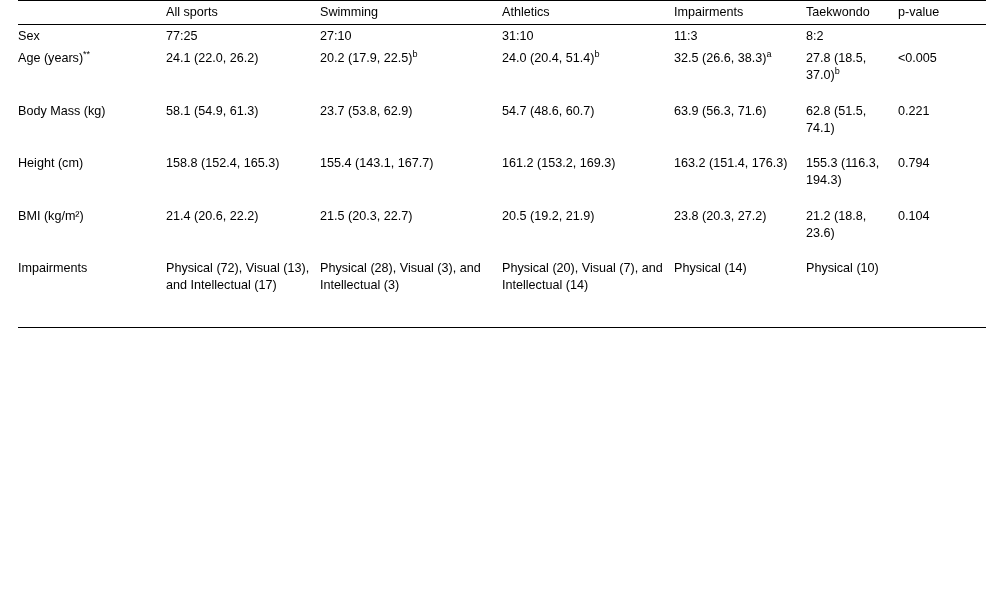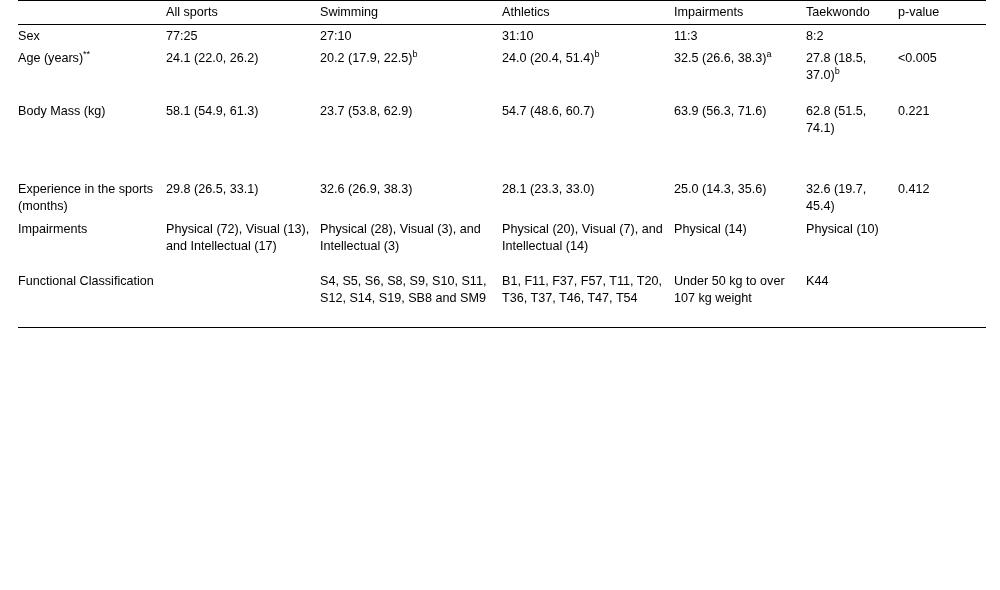--- a/index.html
+++ b/index.html
@@ -123,63 +123,63 @@
         <td class="cell">54.7 (48.6, 60.7)</td>
         <td class="cell">63.9 (56.3, 71.6)</td>
         <td class="cell">62.8 (51.5, 74.1)</td>
         <td class="cell">0.221</td>
       </tr>
 
       <tr class="spacer-row">
           <td colspan="7"></td>
         </tr>
 
-
-      <tr class="spacer-row">
-          <td colspan="7"></td>
-        </tr>
-
+      <tr>
+        <td class="cell">Height (cm)</td>
+        <td class="cell">158.8 (152.4, 165.3)</td>
+        <td class="cell">155.4 (143.1, 167.7)</td>
+        <td class="cell">161.2 (153.2, 169.3)</td>
+        <td class="cell">163.2 (151.4, 176.3)</td>
+        <td class="cell">155.3 (116.3, 194.3)</td>
+        <td class="cell">0.794</td>
+      </tr>
 
       <tr class="spacer-row">
           <td colspan="7"></td>
         </tr>
 
       <tr>
-        <td class="cell">Experience in the sports (months)</td>
-        <td class="cell">29.8 (26.5, 33.1)</td>
-        <td class="cell">32.6 (26.9, 38.3)</td>
-        <td class="cell">28.1 (23.3, 33.0)</td>
-        <td class="cell">25.0 (14.3, 35.6)</td>
-        <td class="cell">32.6 (19.7, 45.4)</td>
-        <td class="cell">0.412</td>
+        <td class="cell">BMI (kg/m²)</td>
+        <td class="cell">21.4 (20.6, 22.2)</td>
+        <td class="cell">21.5 (20.3, 22.7)</td>
+        <td class="cell">20.5 (19.2, 21.9)</td>
+        <td class="cell">23.8 (20.3, 27.2)</td>
+        <td class="cell">21.2 (18.8, 23.6)</td>
+        <td class="cell">0.104</td>
       </tr>
+
+      <tr class="spacer-row">
+          <td colspan="7"></td>
+        </tr>
+
 
       <tr>
         <td class="cell">Impairments</td>
         <td class="cell">Physical (72), Visual (13), and Intellectual (17)</td>
         <td class="cell">Physical (28), Visual (3), and Intellectual (3)</td>
         <td class="cell">Physical (20), Visual (7), and Intellectual (14)</td>
         <td class="cell">Physical (14)</td>
         <td class="cell">Physical (10)</td>
         <td class="cell"></td>
       </tr>
 
       <tr class="spacer-row">
           <td colspan="7"></td>
         </tr>
 
-      <tr>
-        <td class="cell">Functional Classification</td>
-        <td class="cell"></td>
-        <td class="cell">S4, S5, S6, S8, S9, S10, S11, S12, S14, S19, SB8 and SM9</td>
-        <td class="cell">B1, F11, F37, F57, T11, T20, T36, T37, T46, T47, T54</td>
-        <td class="cell">Under 50 kg to over 107 kg weight</td>
-        <td class="cell">K44</td>
-        <td class="cell"></td>
-      </tr>
 
       <tr class="spacer-row">
           <td colspan="7"></td>
         </tr>
 
       <tr class="bottom-rule">
           <td colspan="7"></td>
         </tr>
     </tbody>
   </table>

